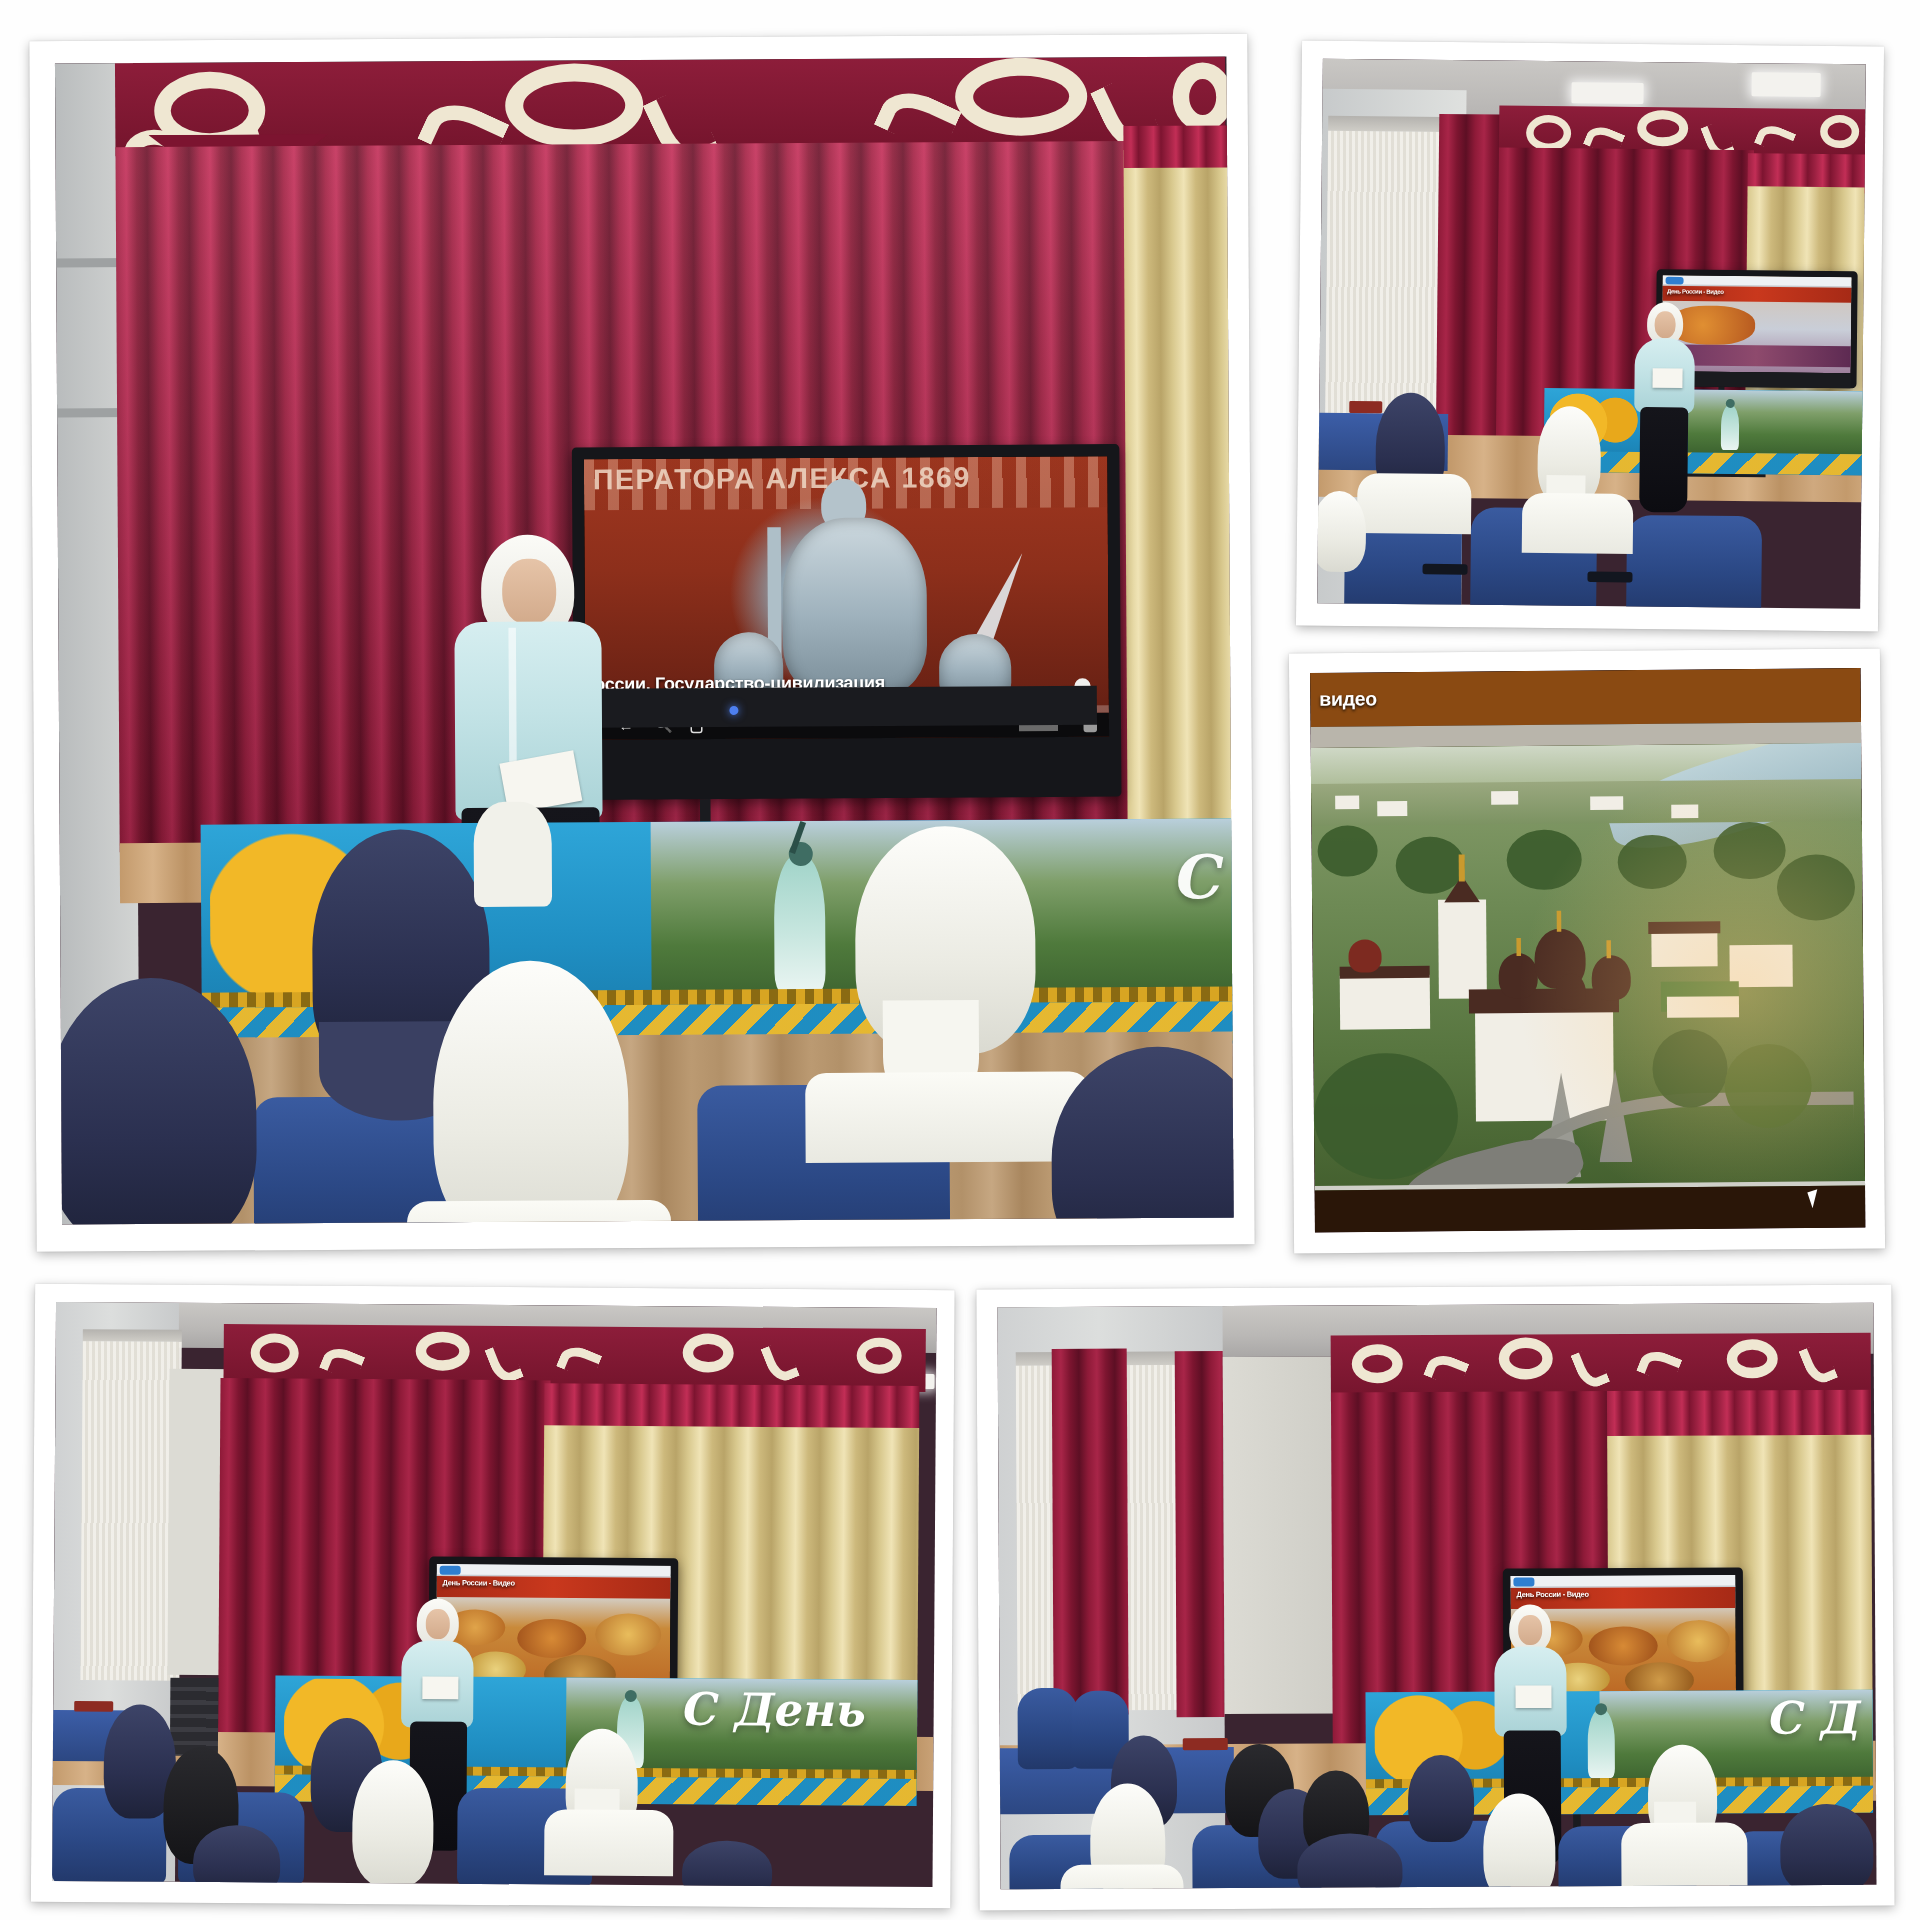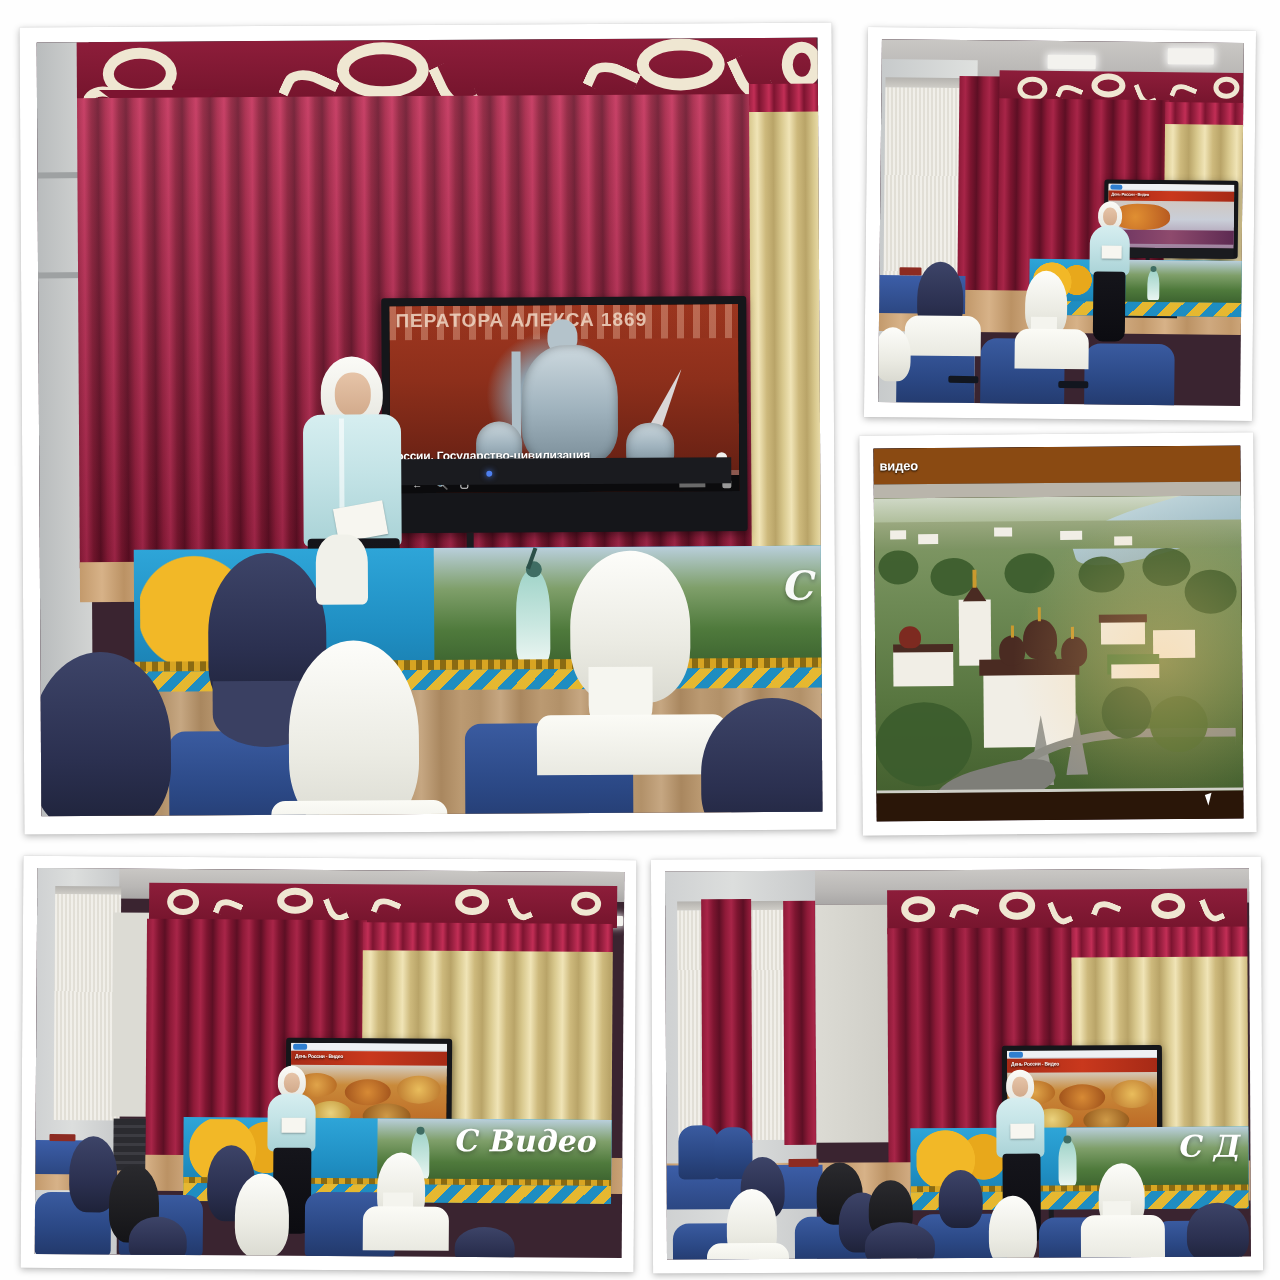--- a/index.html
+++ b/index.html
@@ -603,21 +603,21 @@
           <div class="stand-leg" style="left:48px; top:112px; width:5px; height:78px;"></div>
         </div>
 
         <div class="banner" style="left:148px; top:248px; width:428px; height:84px;">
           <div class="banner-gold-swirl" style="left:6px; top:2px; width:110px; height:62px;"></div>
           <div class="banner-landscape" style="left:194px; top:0; width:234px; height:62px;"></div>
           <div class="dancer" style="left:228px; top:12px; width:18px; height:48px;"></div>
           <div class="dancer-head" style="left:233px; top:8px; width:8px; height:8px;"></div>
           <div class="banner-ribbon" style="top:60px; height:6px;"></div>
           <div class="banner-zig" style="top:66px; height:18px;"></div>
-          <div class="banner-script" style="left:272px; top:4px; font-size:30px;">С Видео</div>
+          <div class="banner-script" style="left:272px; top:4px; font-size:30px;">С День</div>
         </div>
 
         <div style="position:absolute;left:228px;top:196px;width:58px;height:170px;">
           <div class="presenter-hijab" style="left:14px; top:0; width:28px; height:32px;"></div>
           <div class="presenter-face" style="left:20px; top:7px; width:16px; height:20px;"></div>
           <div class="presenter-body" style="left:4px; top:28px; width:48px; height:58px;"></div>
           <div class="paper" style="left:18px; top:52px; width:24px; height:15px;"></div>
           <div class="presenter-skirt" style="left:10px; top:82px; width:38px; height:86px;"></div>
         </div>
 

